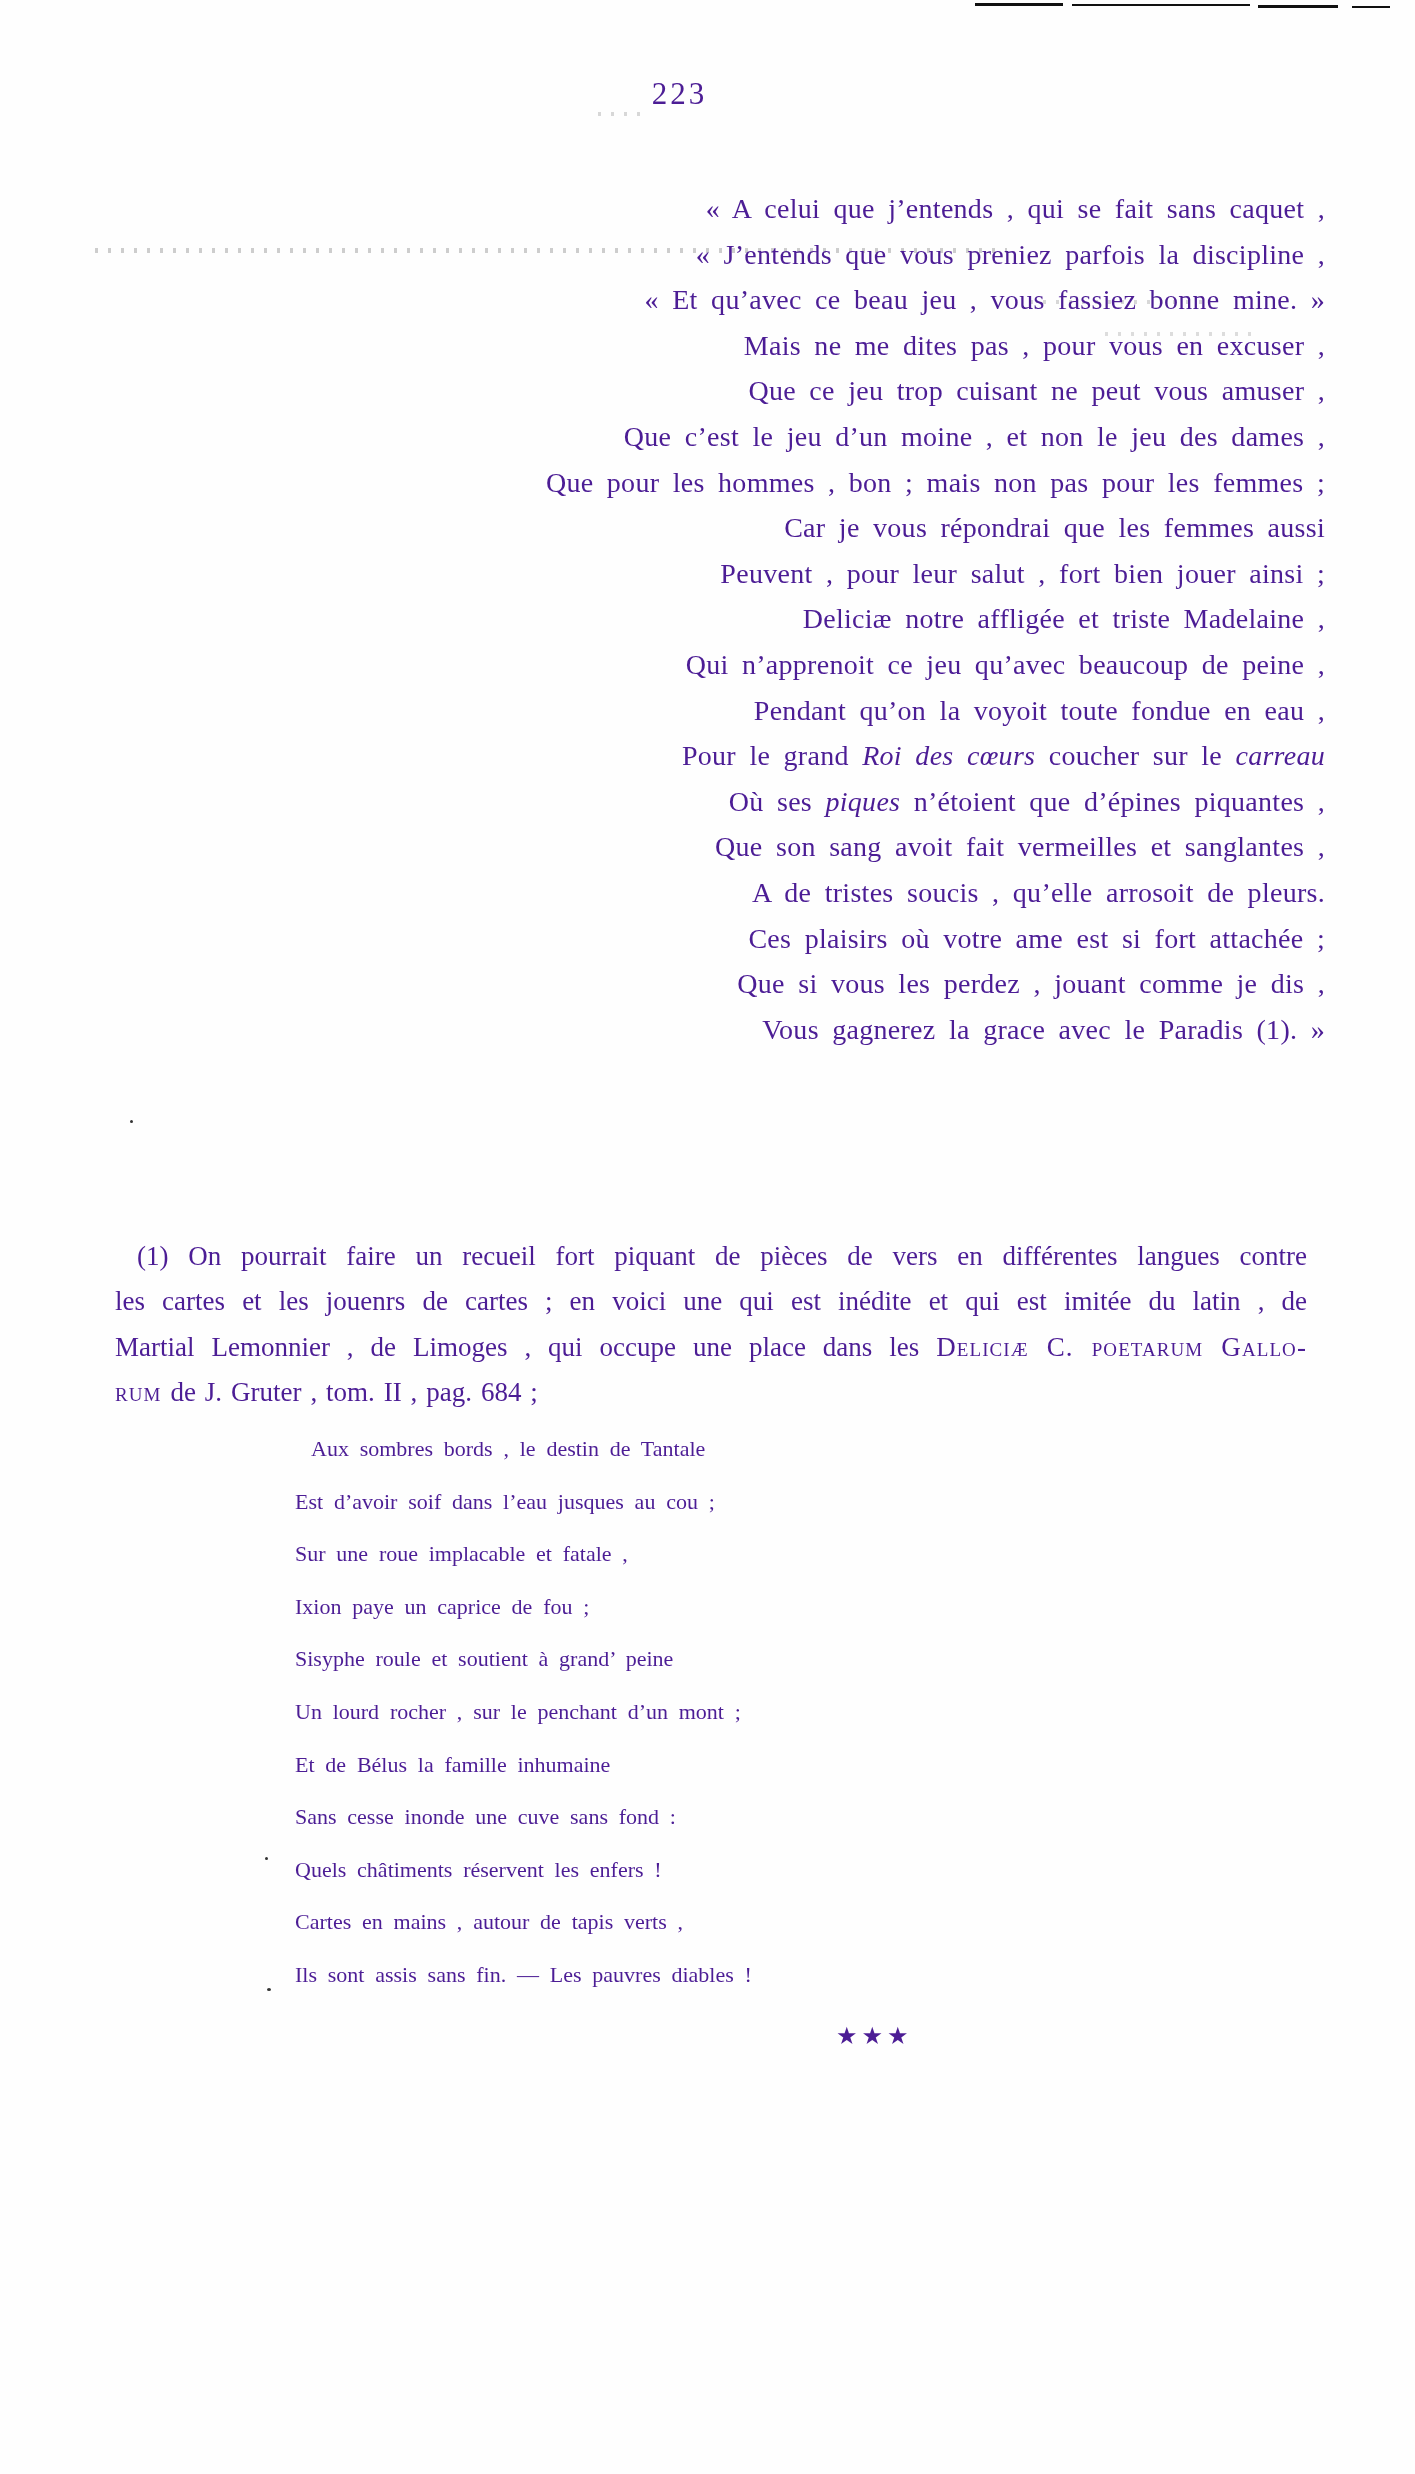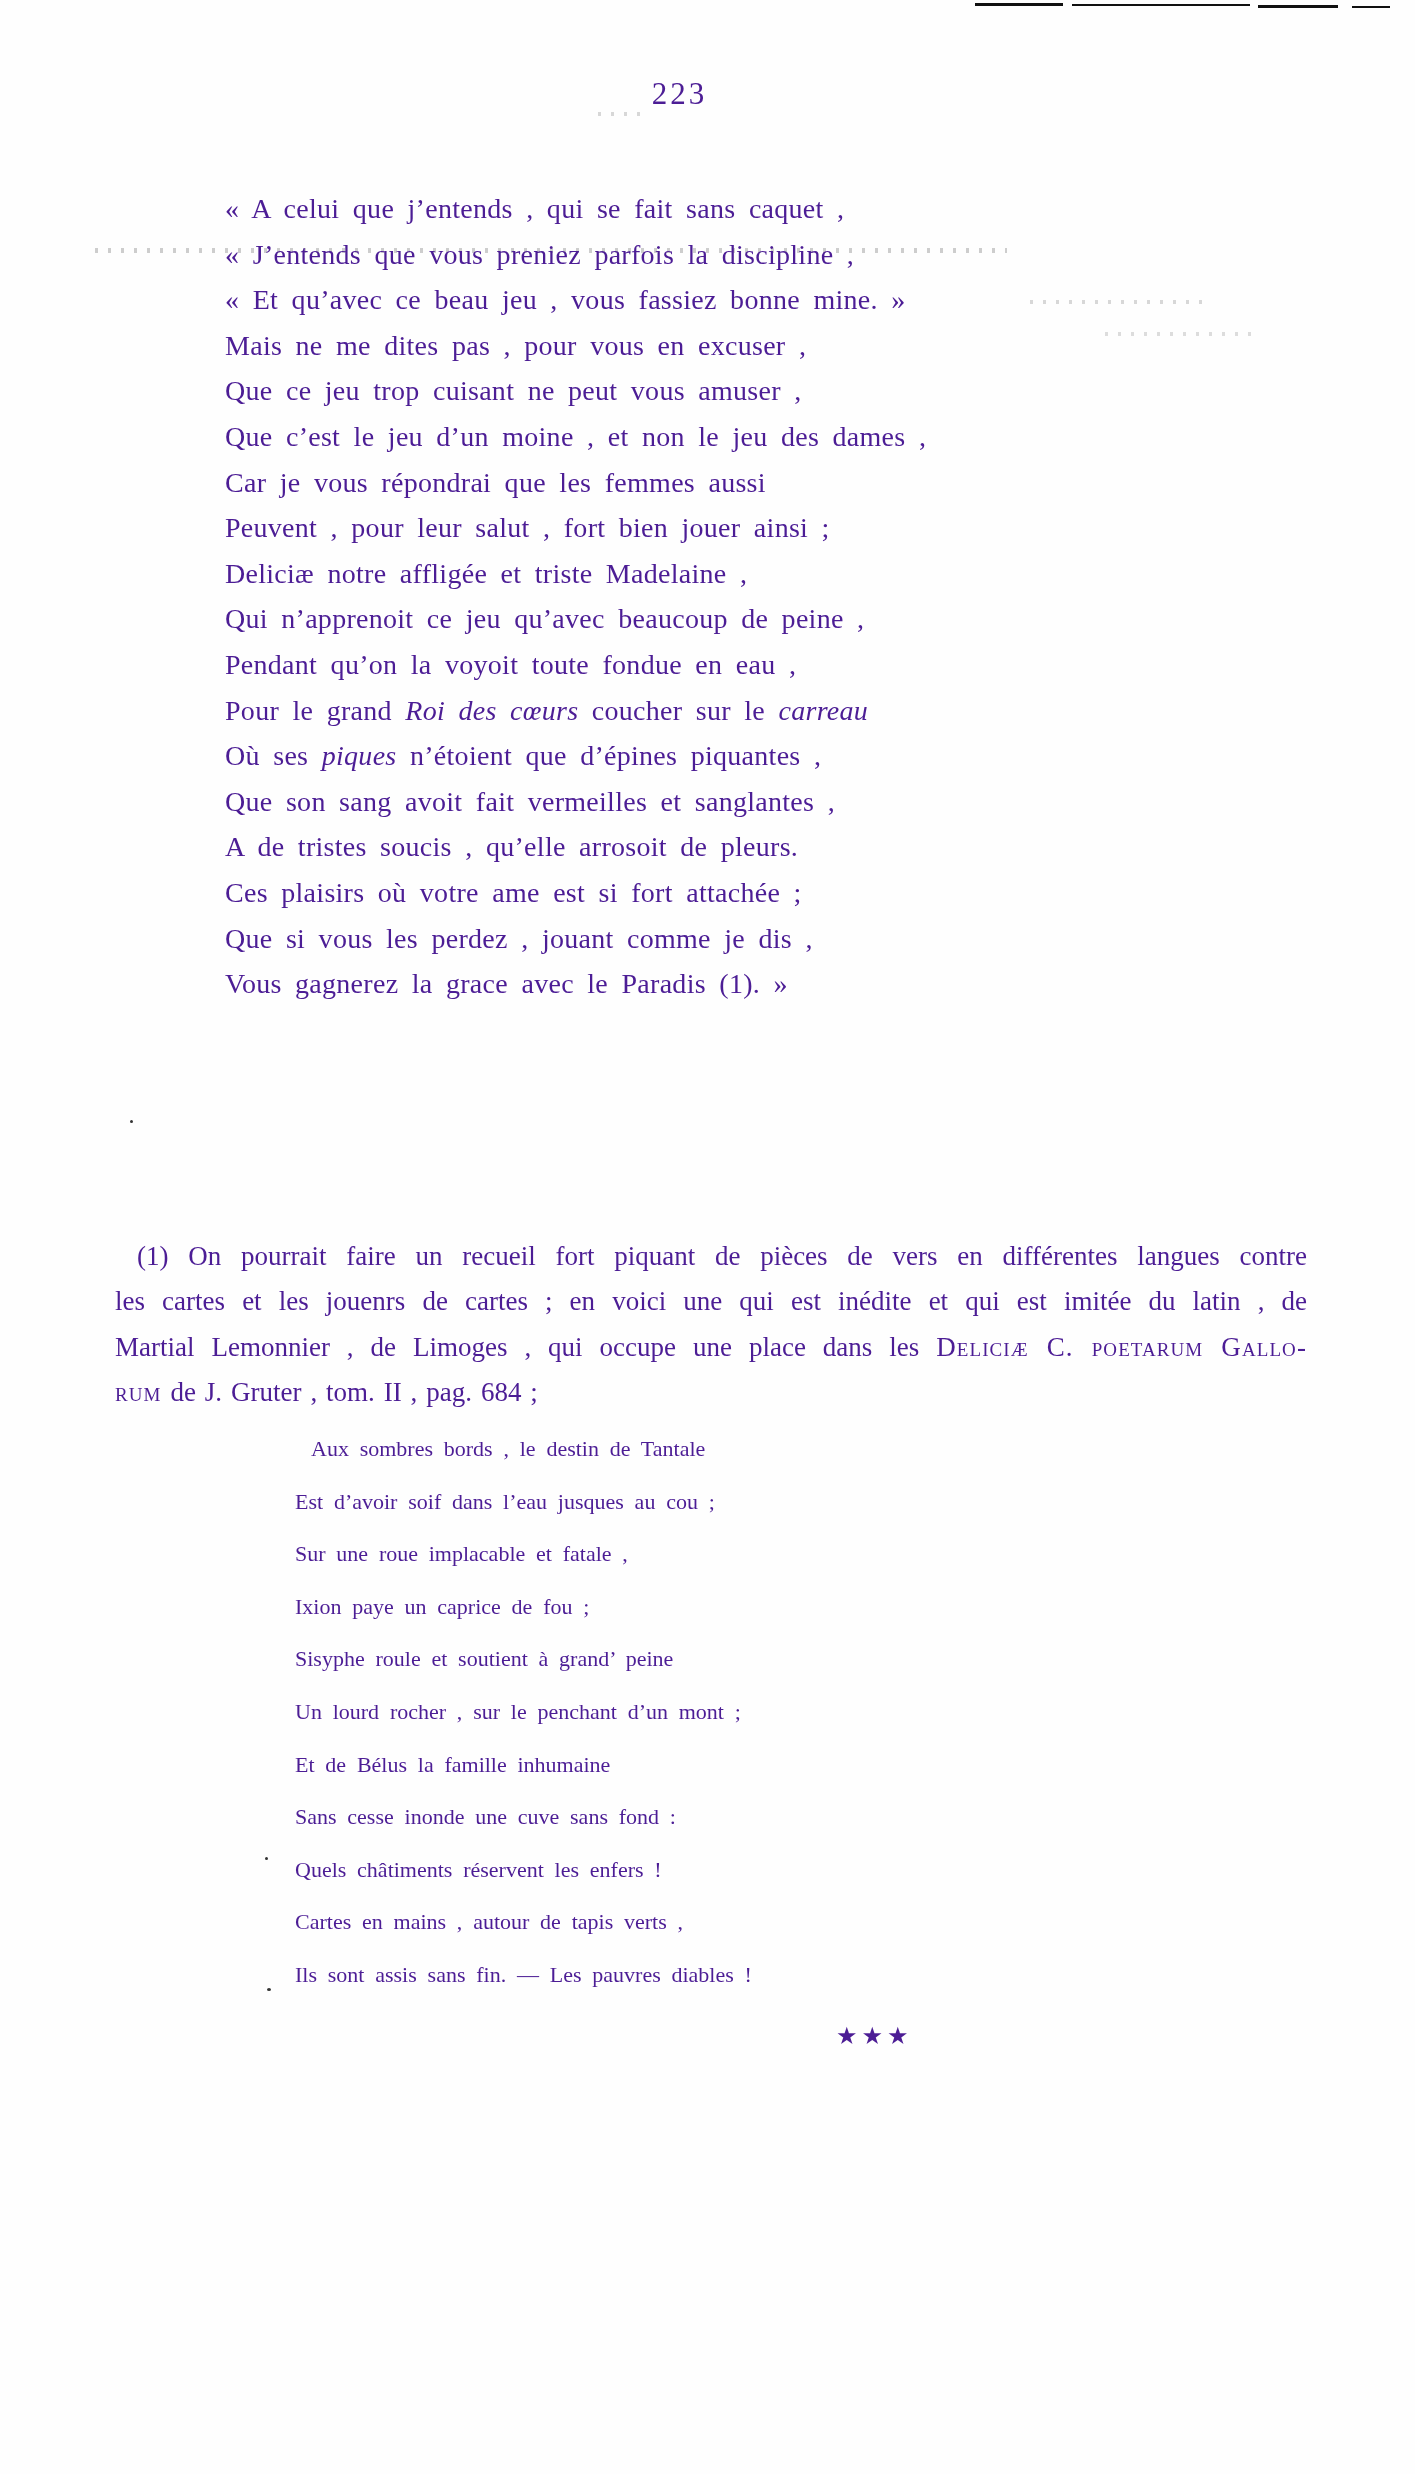--- a/index.html
+++ b/index.html
@@ -17,20 +17,21 @@
     text-align:center;
     transform:translateX(-28px);
     font-size:31px;letter-spacing:3px;
   }
   
   #main-poem{
     position:absolute;top:186px;left:225px;width:1100px;
     font-size:28px;
     word-spacing:0.22em;
     letter-spacing:0.01em;
+    text-align:right;
   }
   #main-poem .line{height:45.6px;line-height:45.6px;white-space:nowrap;}
   
   #footnote{
     position:absolute;top:1234px;left:115px;width:1192px;
     font-size:27px;
     word-spacing:0.08em;
   }
   #footnote .line{height:45.4px;line-height:45.4px;}
   #footnote .line:not(:last-child){text-align:justify;text-align-last:justify;}
@@ -78,20 +79,21 @@
   <div class="dot" style="left:267px;top:1988px;width:4px;height:3px;"></div>
   <div class="dot" style="left:130px;top:1120px;width:3px;height:3px;"></div>
 
   <div id="main-poem">
       <div class="line"><span>« A celui que j’entends , qui se fait sans caquet ,</span></div>
       <div class="line"><span>« J’entends que vous preniez parfois la discipline ,</span></div>
       <div class="line"><span>« Et qu’avec ce beau jeu , vous fassiez bonne mine. »</span></div>
       <div class="line"><span>Mais ne me dites pas , pour vous en excuser ,</span></div>
       <div class="line"><span>Que ce jeu trop cuisant ne peut vous amuser ,</span></div>
       <div class="line"><span>Que c’est le jeu d’un moine , et non le jeu des dames ,</span></div>
+      <div class="line"><span>Que pour les hommes , bon ; mais non pas pour les femmes ;</span></div>
       <div class="line"><span>Car je vous répondrai que les femmes aussi</span></div>
       <div class="line"><span>Peuvent , pour leur salut , fort bien jouer ainsi ;</span></div>
       <div class="line"><span>Deliciæ notre affligée et triste Madelaine ,</span></div>
       <div class="line"><span>Qui n’apprenoit ce jeu qu’avec beaucoup de peine ,</span></div>
       <div class="line"><span>Pendant qu’on la voyoit toute fondue en eau ,</span></div>
       <div class="line"><span>Pour le grand </span><span class="it">Roi des cœurs</span><span> coucher sur le </span><span class="it">carreau</span></div>
       <div class="line"><span>Où ses </span><span class="it">piques</span><span> n’étoient que d’épines piquantes ,</span></div>
       <div class="line"><span>Que son sang avoit fait vermeilles et sanglantes ,</span></div>
       <div class="line"><span>A de tristes soucis , qu’elle arrosoit de pleurs.</span></div>
       <div class="line"><span>Ces plaisirs où votre ame est si fort attachée ;</span></div>

